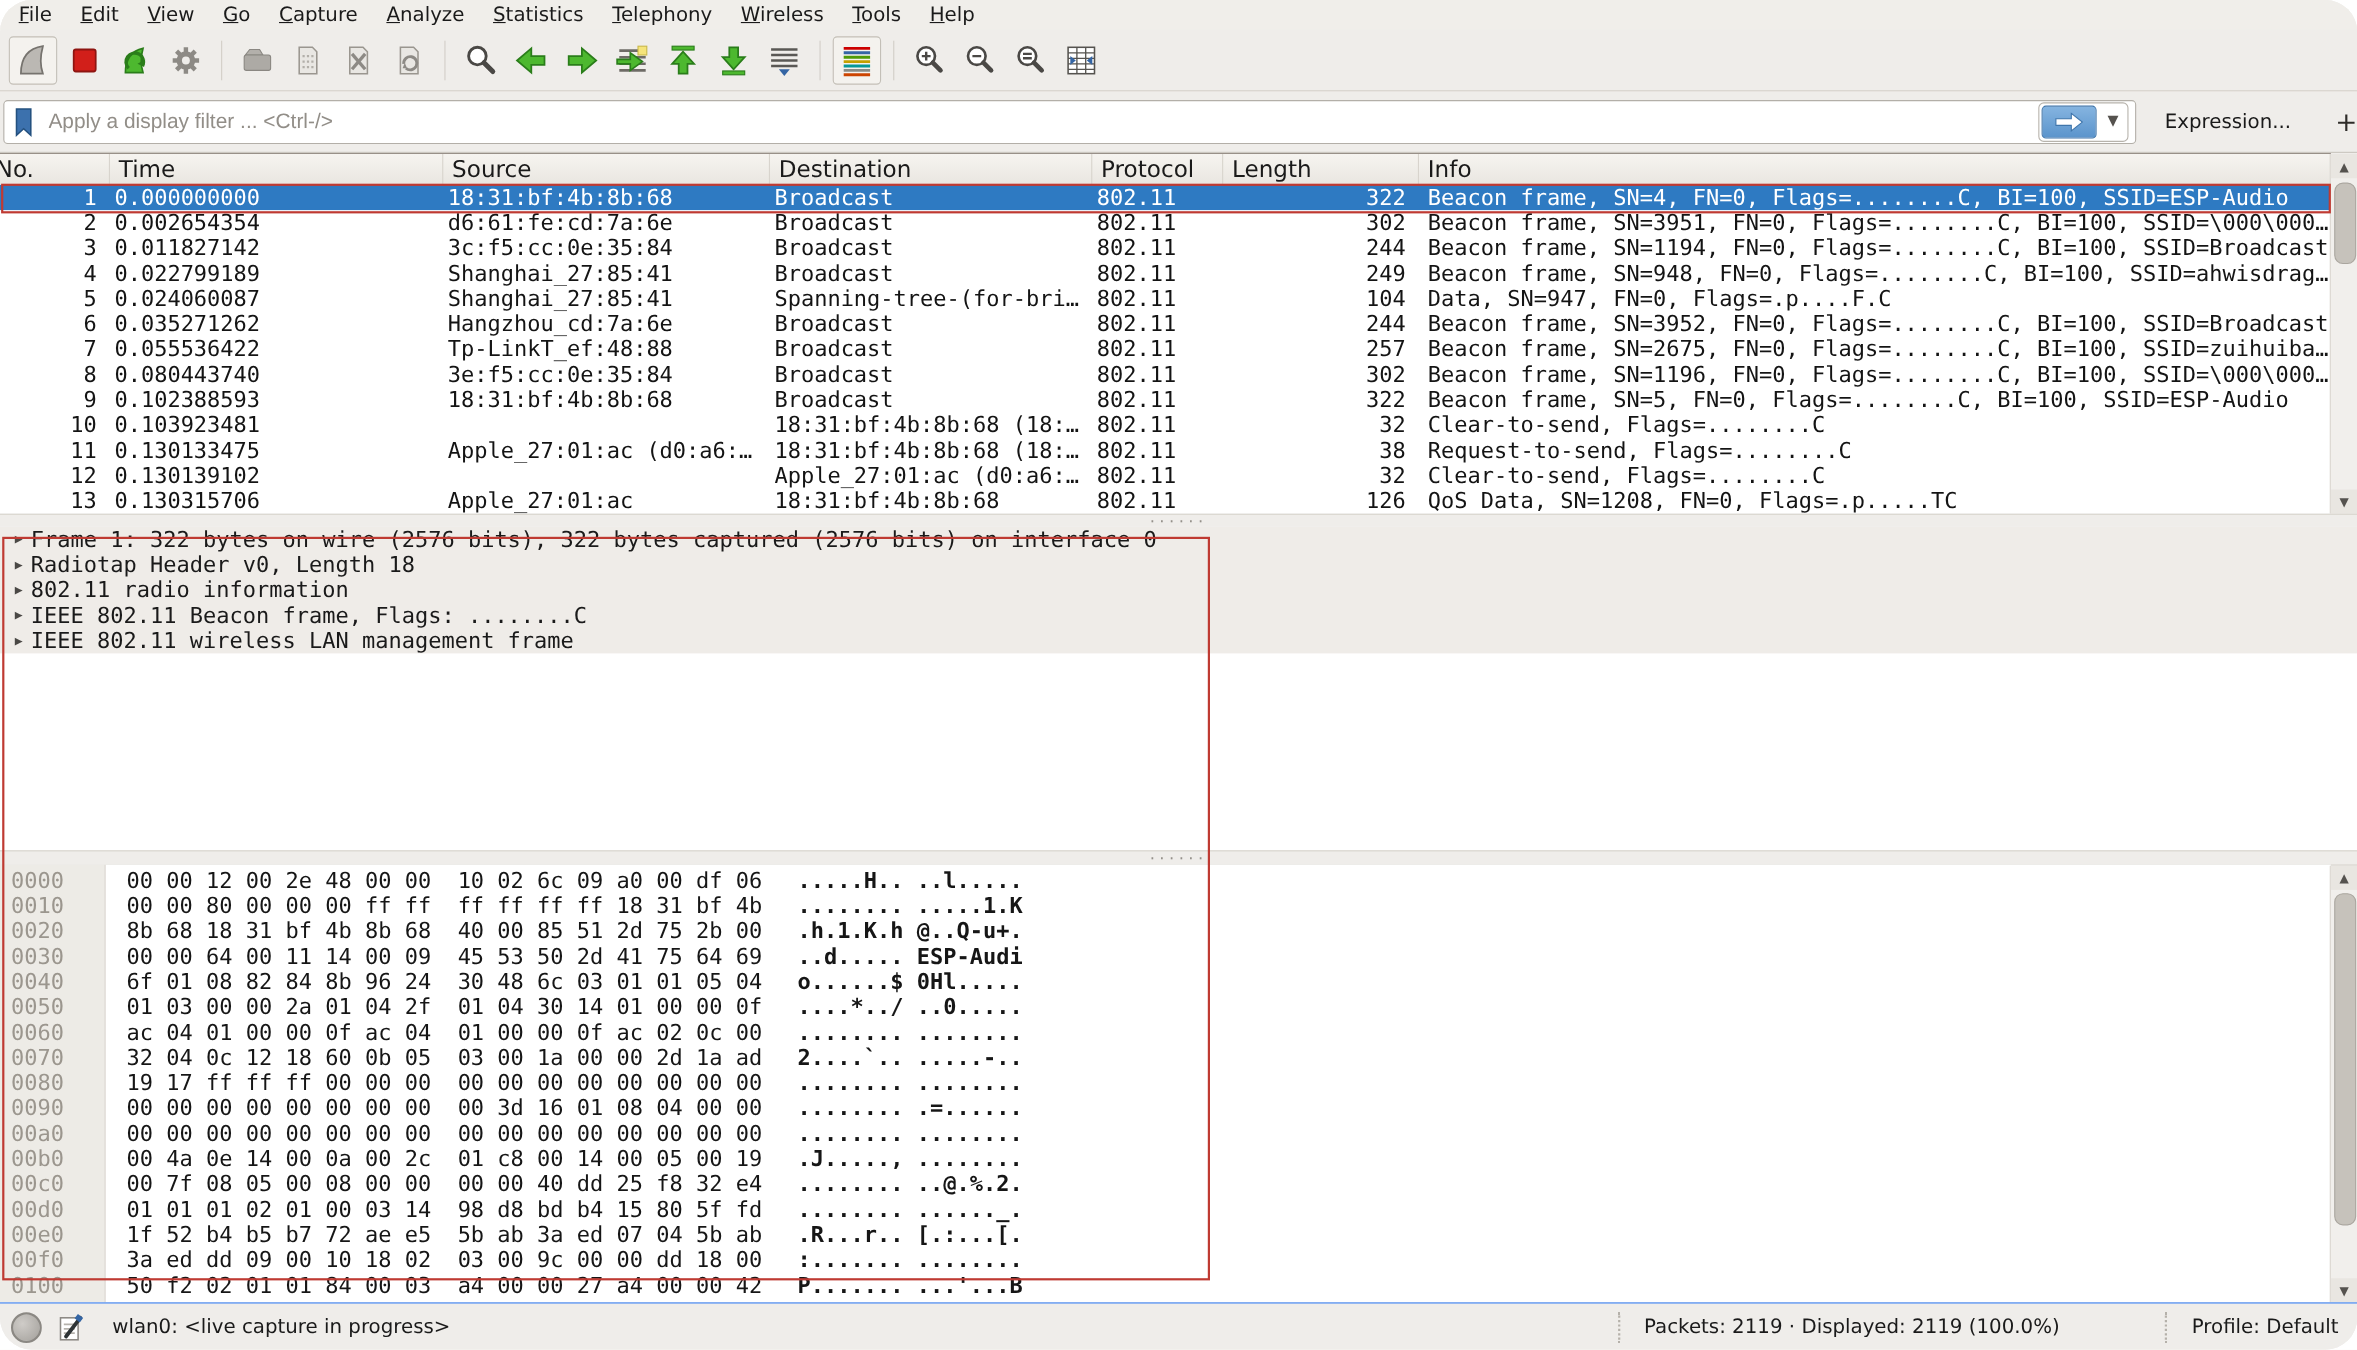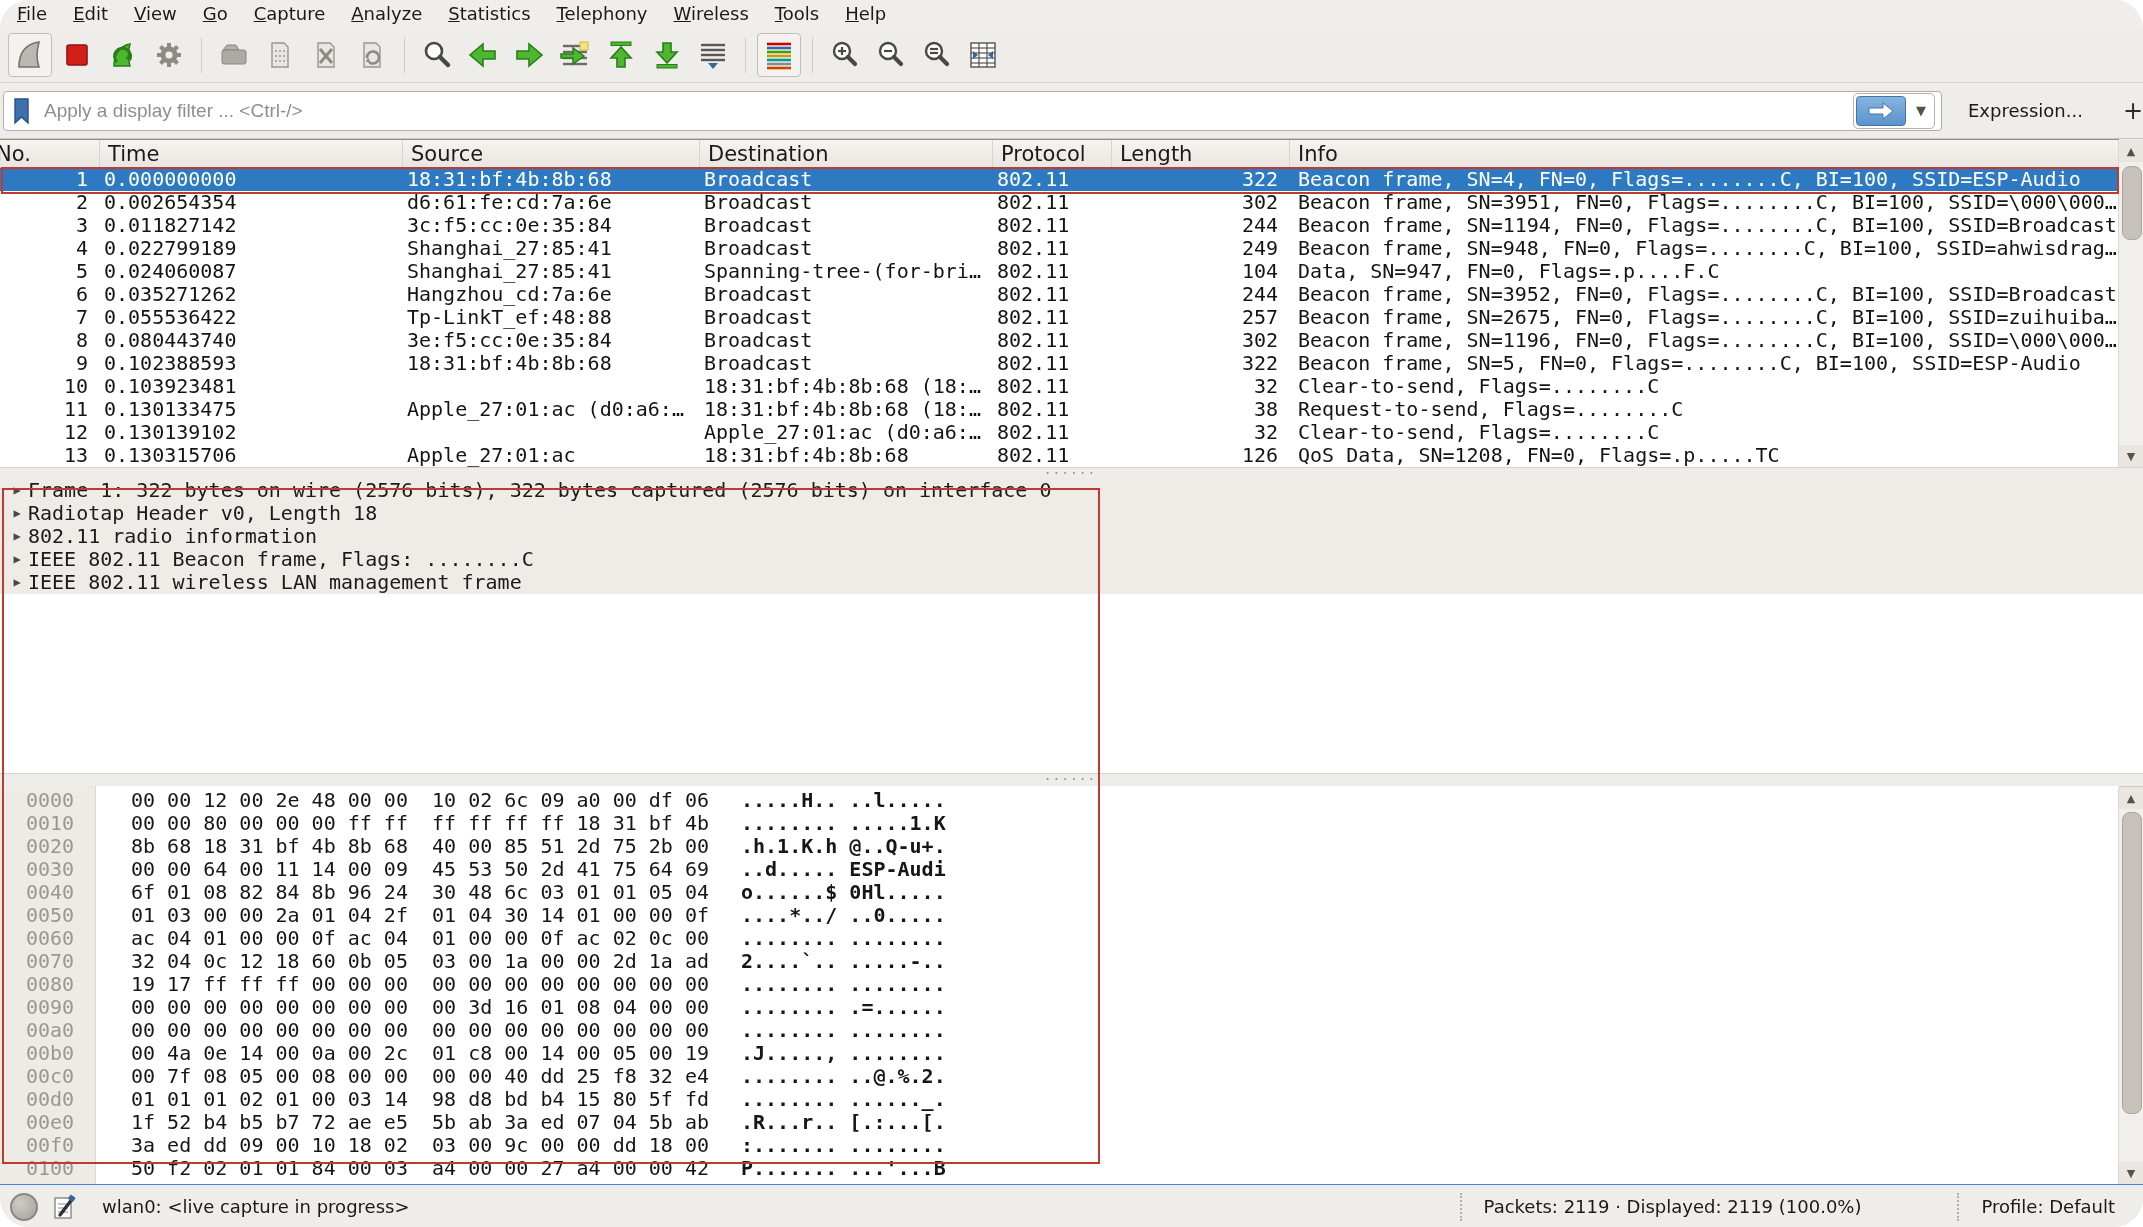--- a/index.html
+++ b/index.html
@@ -56,38 +56,38 @@
   .detail{position:absolute;top:479px;left:0;right:0;height:294px;background:#fff;overflow:hidden;}
   .detail-rows{background:#efece8;}
   .drow{height:23px;line-height:23px;font-family:"DejaVu Sans Mono","Liberation Mono",monospace;
         font-size:20px;white-space:nowrap;display:flex;align-items:center;}
   .tri{color:#4a4845;font-size:12px;width:22px;text-align:center;flex:none;margin-left:6px;}
   
   .hex{position:absolute;top:786px;left:0;width:2119px;height:398px;background:#fff;overflow:hidden;}
   .hex-offcol{position:absolute;top:0;left:0;width:95px;height:100%;background:#edebe6;border-right:1px solid #dcd8d2;}
   .hex-rows{position:relative;padding-top:3px;}
   .hxrow{display:flex;height:23px;line-height:23px;font-family:"DejaVu Sans Mono","Liberation Mono",monospace;font-size:20px;}
-  .hx-off{width:97px;padding-left:26px;color:#9b968e;flex:none;}
+  .hx-off{width:97px;padding-left:10px;color:#9b968e;flex:none;}
   .hx-bytes{white-space:pre;margin-left:8px;color:#161616;}
   .hx-ascii{white-space:pre;margin-left:32px;color:#161616;font-weight:bold;}
   
   .sbar{position:absolute;width:24px;right:0;background:#f1efec;border-left:1px solid #dcd8d2;}
   .sb-arrow{position:absolute;left:0;width:24px;height:22px;display:flex;align-items:center;justify-content:center;
             font-size:11px;color:#55524e;background:#e9e6e1;}
   .sb-thumb{position:absolute;left:3px;width:18px;background:#c6c2bb;border:1px solid #aaa69f;border-radius:8px;}
   
   .statusbar{position:absolute;top:1184px;left:0;right:0;height:43px;background:#efedea;border-top:1px solid #3b82f6;
              display:flex;align-items:center;font-size:18px;}
   .led{width:24px;height:24px;border-radius:50%;margin:0 14px 0 10px;flex:none;
        background:radial-gradient(circle at 35% 35%,#cfccc8,#a3a09b);border:2px solid #8b8883;}
   .note-ic{margin-right:24px;flex:none;}
   .sb-text{white-space:nowrap;}
   .sb-spacer{flex:1;}
   .dotsep{border-left:2px dotted #b5b1aa;height:28px;margin:0 22px;}
-  .profile{margin-right:28px;white-space:nowrap;}
+  .profile{margin-right:17px;white-space:nowrap;}
   
   .anno{position:absolute;border:2px solid #bf3a32;pointer-events:none;z-index:50;}
 </style>
 </head>
 <body>
 
 <div class="screen">
 
   <div class="menubar">
       <span class="menu-item"><u>F</u>ile</span>

